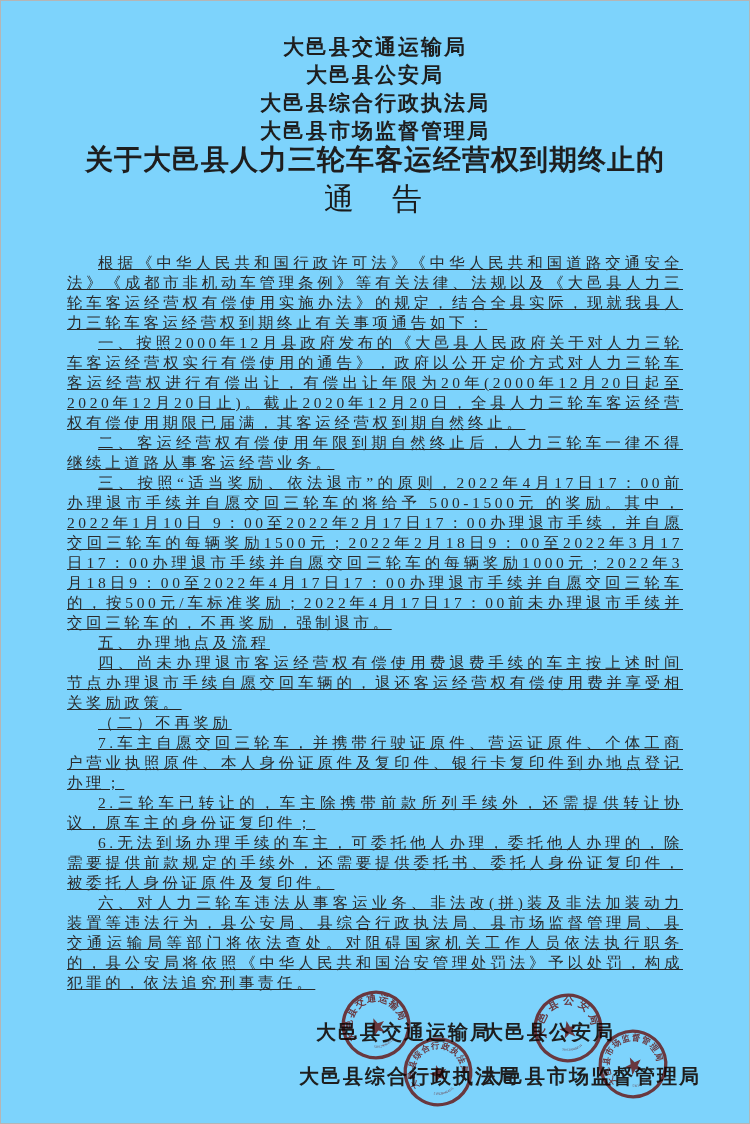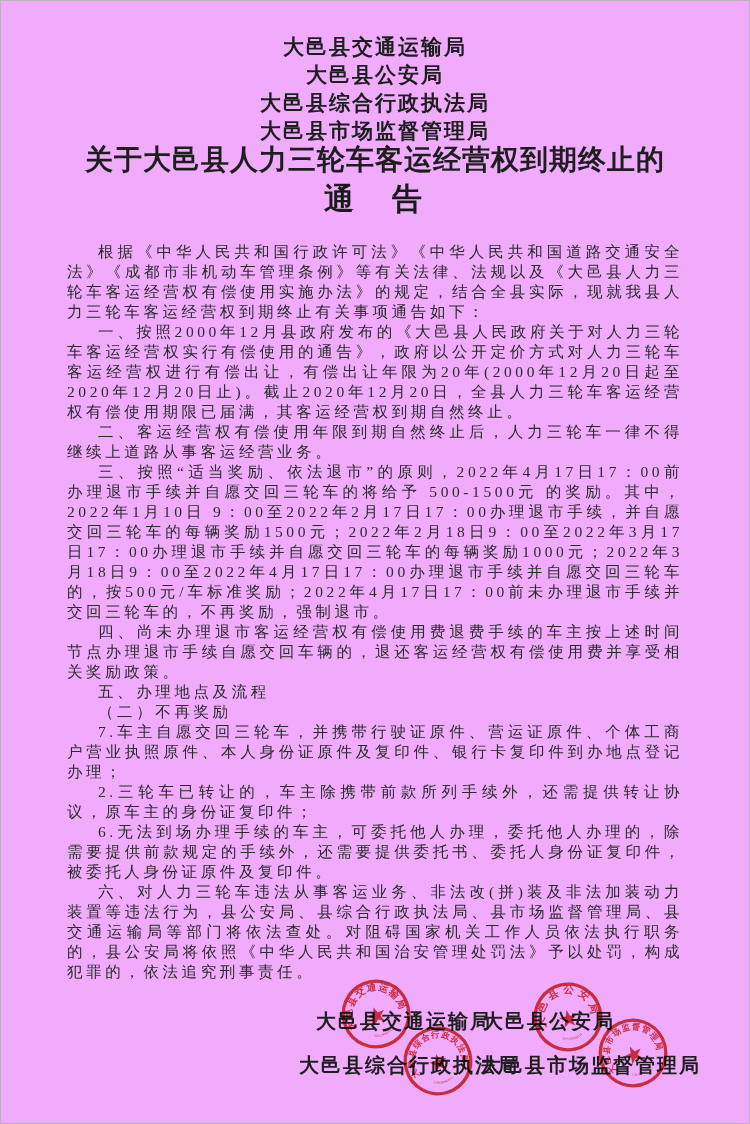--- a/index.html
+++ b/index.html
@@ -1,21 +1,21 @@
 <!DOCTYPE html>
 <html><head>
 <meta charset="utf-8">
 <style>
   * { box-sizing: border-box; }
   html,body { margin:0; padding:0; background:#ffffff; }
   .page {
     position: relative;
     width: 750px;
     height: 1124px;
-    background: #f0abfc;
+    background: #7dd3fc;
     border: 1px solid #b5b5b5;
     padding: 32px 66px 0 66px;
     font-family: "Liberation Serif", "DejaVu Serif", serif;
     color: #262626;
     overflow: hidden;
   }
   .agency-list .agency {
     font-size: 21px;
     font-weight: bold;
     text-align: center;
@@ -27,27 +27,27 @@
     font-size: 28px;
     font-weight: bold;
     text-align: center;
     line-height: 29px;
     letter-spacing: 1px;
     color: #1e1e1e;
   }
   .title {
     margin: 6px 0 0 0;
     font-size: 30px;
-    font-weight: bold;
+    font-weight: normal;
     text-align: center;
     line-height: 38px;
     letter-spacing: 4px;
     color: #1a1a1a;
   }
-  .body { margin-top: 24px; }
+  .body { margin-top: 35px; text-decoration: underline; }
   .body .para {
     margin: 0;
     font-size: 15.5px;
     line-height: 20px;
     letter-spacing: 3.6px;
     text-align: justify;
     text-indent: 2em;
     color: #2b2b2b;
   }
   .signatures {
@@ -102,23 +102,23 @@
   <main class="body">
 
       <p class="para">根据《中华人民共和国行政许可法》《中华人民共和国道路交通安全法》《成都市非机动车管理条例》等有关法律、法规以及《大邑县人力三轮车客运经营权有偿使用实施办法》的规定，结合全县实际，现就我县人力三轮车客运经营权到期终止有关事项通告如下：</p>
 
       <p class="para">一、按照2000年12月县政府发布的《大邑县人民政府关于对人力三轮车客运经营权实行有偿使用的通告》，政府以公开定价方式对人力三轮车客运经营权进行有偿出让，有偿出让年限为20年(2000年12月20日起至2020年12月20日止)。截止2020年12月20日，全县人力三轮车客运经营权有偿使用期限已届满，其客运经营权到期自然终止。</p>
 
       <p class="para">二、客运经营权有偿使用年限到期自然终止后，人力三轮车一律不得继续上道路从事客运经营业务。</p>
 
       <p class="para">三、按照“适当奖励、依法退市”的原则，2022年4月17日17：00前办理退市手续并自愿交回三轮车的将给予 500-1500元 的奖励。其中，2022年1月10日 9：00至2022年2月17日17：00办理退市手续，并自愿交回三轮车的每辆奖励1500元；2022年2月18日9：00至2022年3月17日17：00办理退市手续并自愿交回三轮车的每辆奖励1000元；2022年3月18日9：00至2022年4月17日17：00办理退市手续并自愿交回三轮车的，按500元/车标准奖励；2022年4月17日17：00前未办理退市手续并交回三轮车的，不再奖励，强制退市。</p>
 
+      <p class="para">五、办理地点及流程</p>
+
       <p class="para">四、尚未办理退市客运经营权有偿使用费退费手续的车主按上述时间节点办理退市手续自愿交回车辆的，退还客运经营权有偿使用费并享受相关奖励政策。</p>
-
-      <p class="para">五、办理地点及流程</p>
 
 
       <p class="para">（二）不再奖励</p>
 
       <p class="para">7.车主自愿交回三轮车，并携带行驶证原件、营运证原件、个体工商户营业执照原件、本人身份证原件及复印件、银行卡复印件到办地点登记办理；</p>
 
       <p class="para">2.三轮车已转让的，车主除携带前款所列手续外，还需提供转让协议，原车主的身份证复印件；</p>
 
       <p class="para">6.无法到场办理手续的车主，可委托他人办理，委托他人办理的，除需要提供前款规定的手续外，还需要提供委托书、委托人身份证复印件，被委托人身份证原件及复印件。</p>
 

